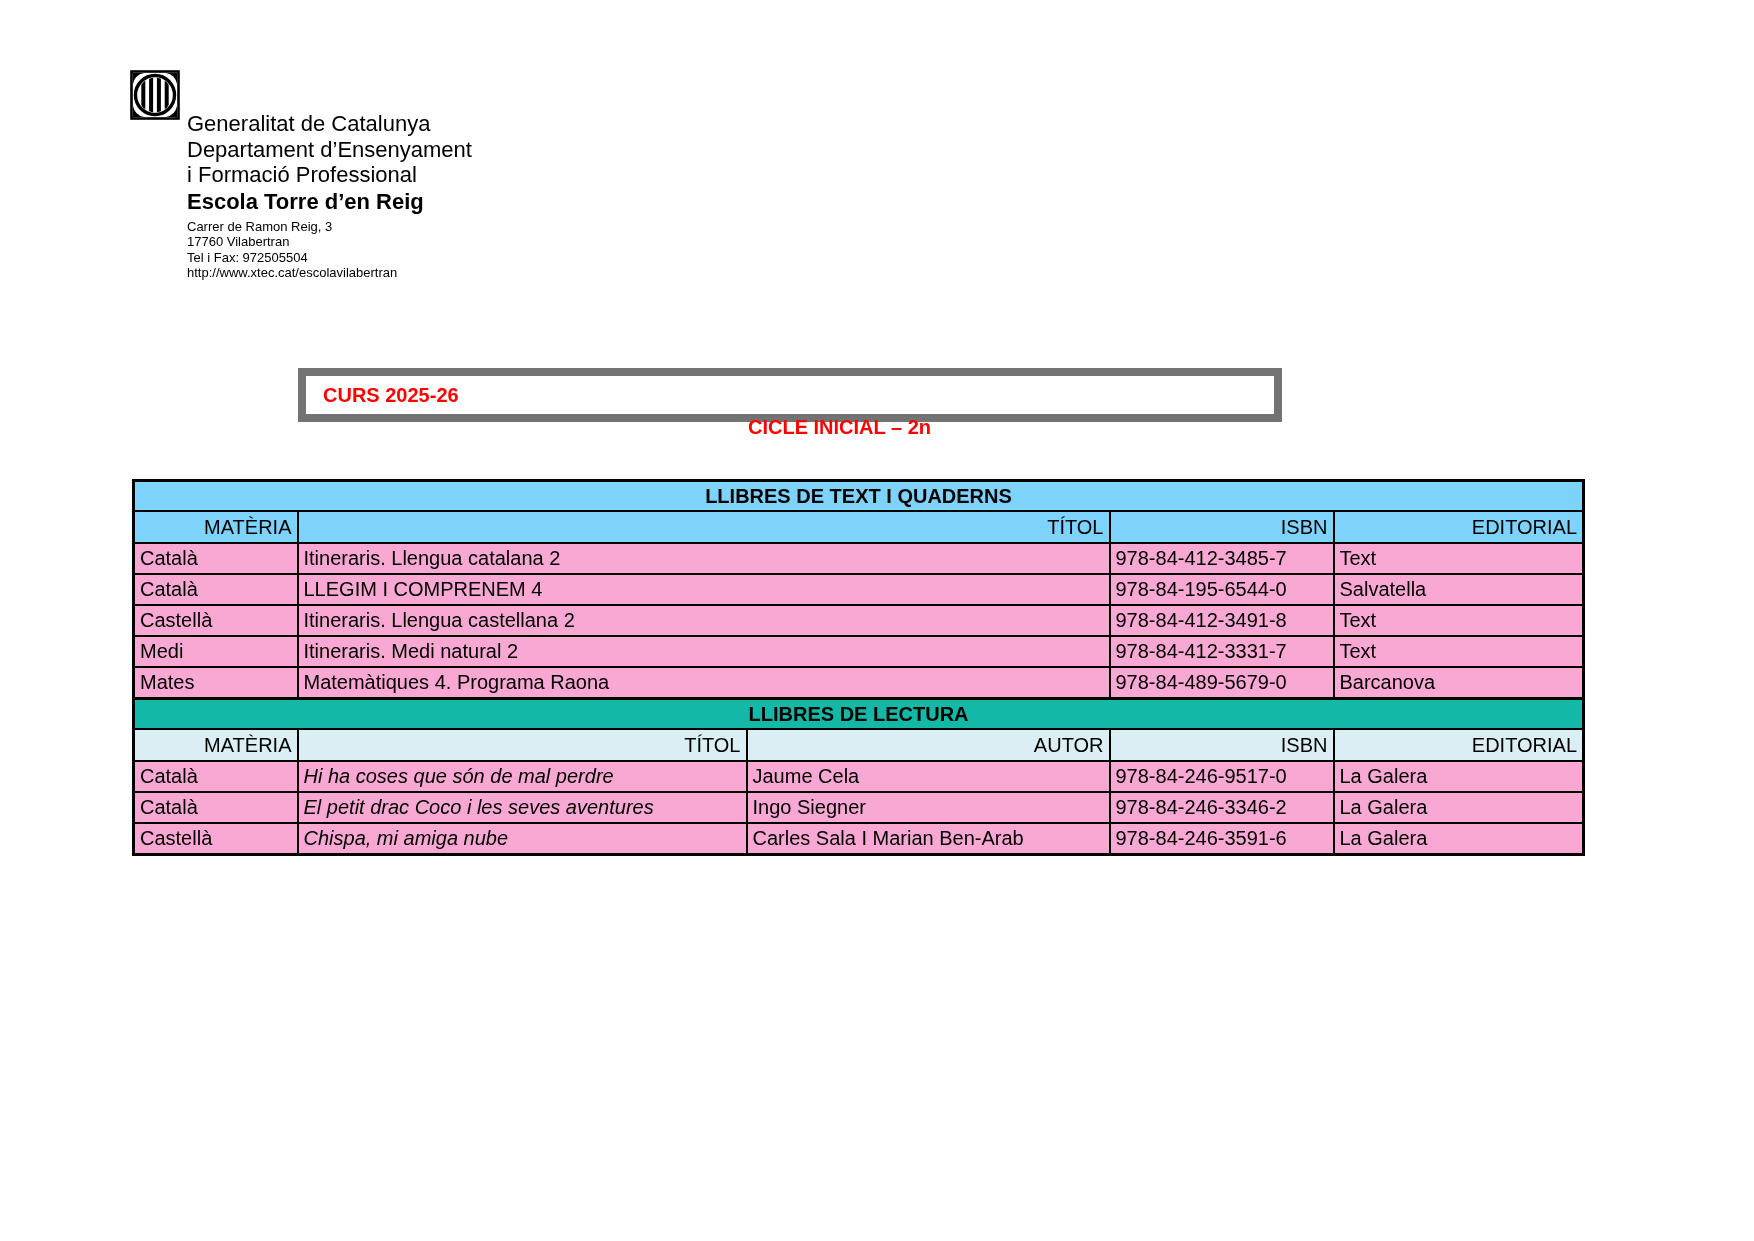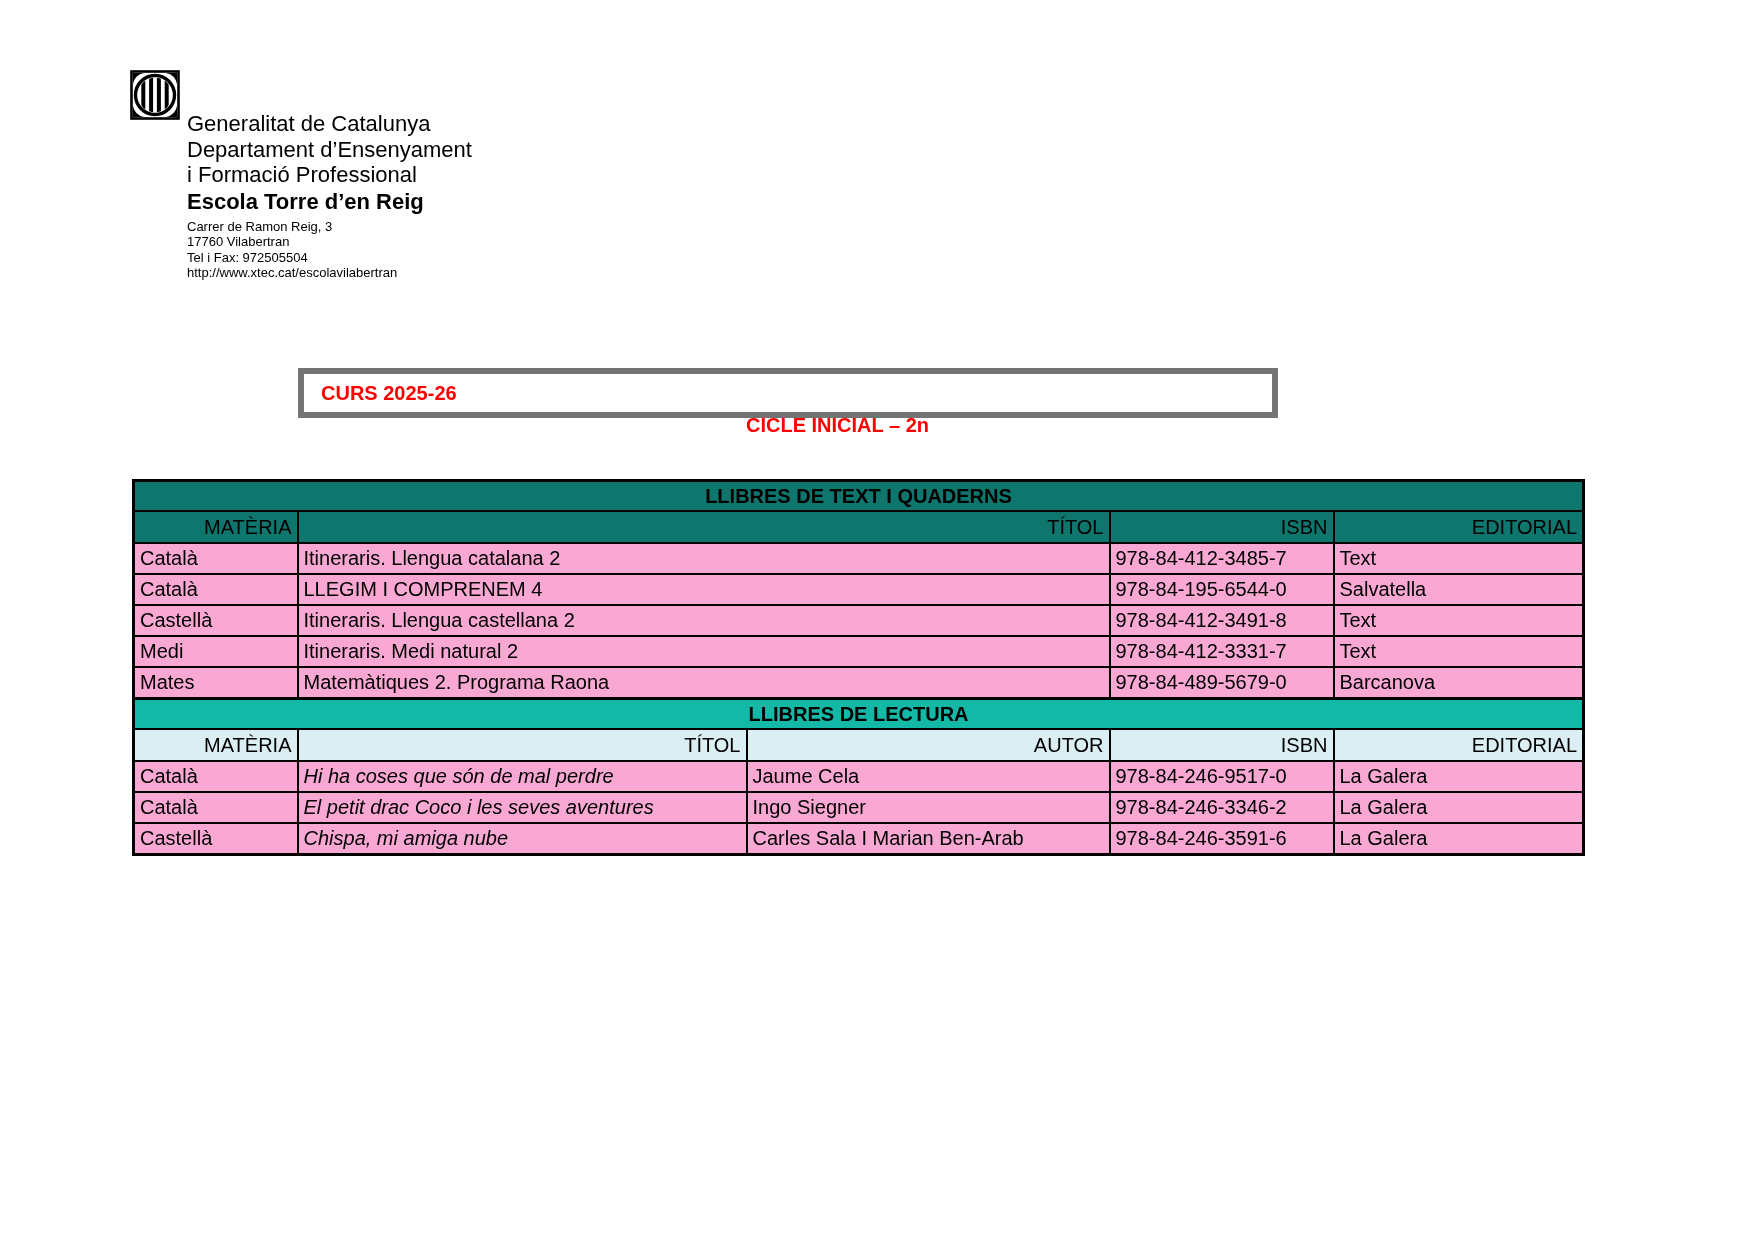--- a/index.html
+++ b/index.html
@@ -14,21 +14,21 @@
   .logo { width:50px; height:50px; flex:0 0 50px; margin-right:7px; }
   .lh-text { padding-top:0px;margin-top:41px; }
   .org    { font-size:22px; line-height:25.5px; }
   .school { font-size:22px; line-height:26px; font-weight:bold; margin-top:1px; }
   .addr   { font-size:13px; line-height:15.5px; }
   .addr.first { margin-top:4px; }
 
   
   .course-banner {
     position:absolute; left:298px; top:368px; width:968px; height:38px;
-    border:6px solid #737373; background:#fff;
+    border:8px solid #737373; background:#fff;
   }
   .course-banner .course, .course-banner .cycle {
     position:absolute; top:50%; transform:translateY(-50%);
     font-size:20px; font-weight:bold; color:#ff0000; white-space:nowrap;
   }
   .course-banner .course { left:17px; }
   .course-banner .cycle  { left:442px;margin-top:32px; }
 
   
   .tables { position:absolute; left:132px; top:479px; width:1450px; }
@@ -38,21 +38,21 @@
   }
   table.books + table.books { margin-top:-3px; }
   table.books td, table.books th {
     border:2px solid #000; padding:0 5px; overflow:hidden; white-space:nowrap;
     font-size:20px; text-align:left; vertical-align:middle;
   }
   tr.title-row td { text-align:center; font-weight:bold; height:28px; }
   tr.head-row  th { text-align:right; font-weight:normal; height:30px; }
   tr.data-row  td { height:29px; background:#f9a8d4; }
 
-  .bg-peach     { background:#0f766e; }
+  .bg-peach     { background:#7dd3fc; }
   .bg-blue      { background:#14b8a6; }
   .bg-bluelight { background:#DAEEF3; }
 
   tr.tall td { height:40px; }
   .va-top { vertical-align:top; padding-top:3px; }
   .va-bot { vertical-align:bottom; padding-bottom:6px; }
   .isbn-small { font-size:17.5px; vertical-align:bottom; padding-bottom:8px; padding-left:12px; }
   .it { font-style:italic; }
 </style>
 </head>
@@ -138,21 +138,21 @@
           <td>Text</td>
         </tr>
         <tr class="data-row">
           <td>Medi</td>
           <td>Itineraris. Medi natural 2</td>
           <td>978-84-412-3331-7</td>
           <td>Text</td>
         </tr>
         <tr class="data-row">
           <td>Mates</td>
-          <td>Matemàtiques 2. Programa Raona</td>
+          <td>Matemàtiques 4. Programa Raona</td>
           <td>978-84-489-5679-0</td>
           <td>Barcanova</td>
         </tr>
       </tbody>
     </table>
 
     <table class="books">
       <colgroup>
           <col style="width:164px">
           <col style="width:449px">

